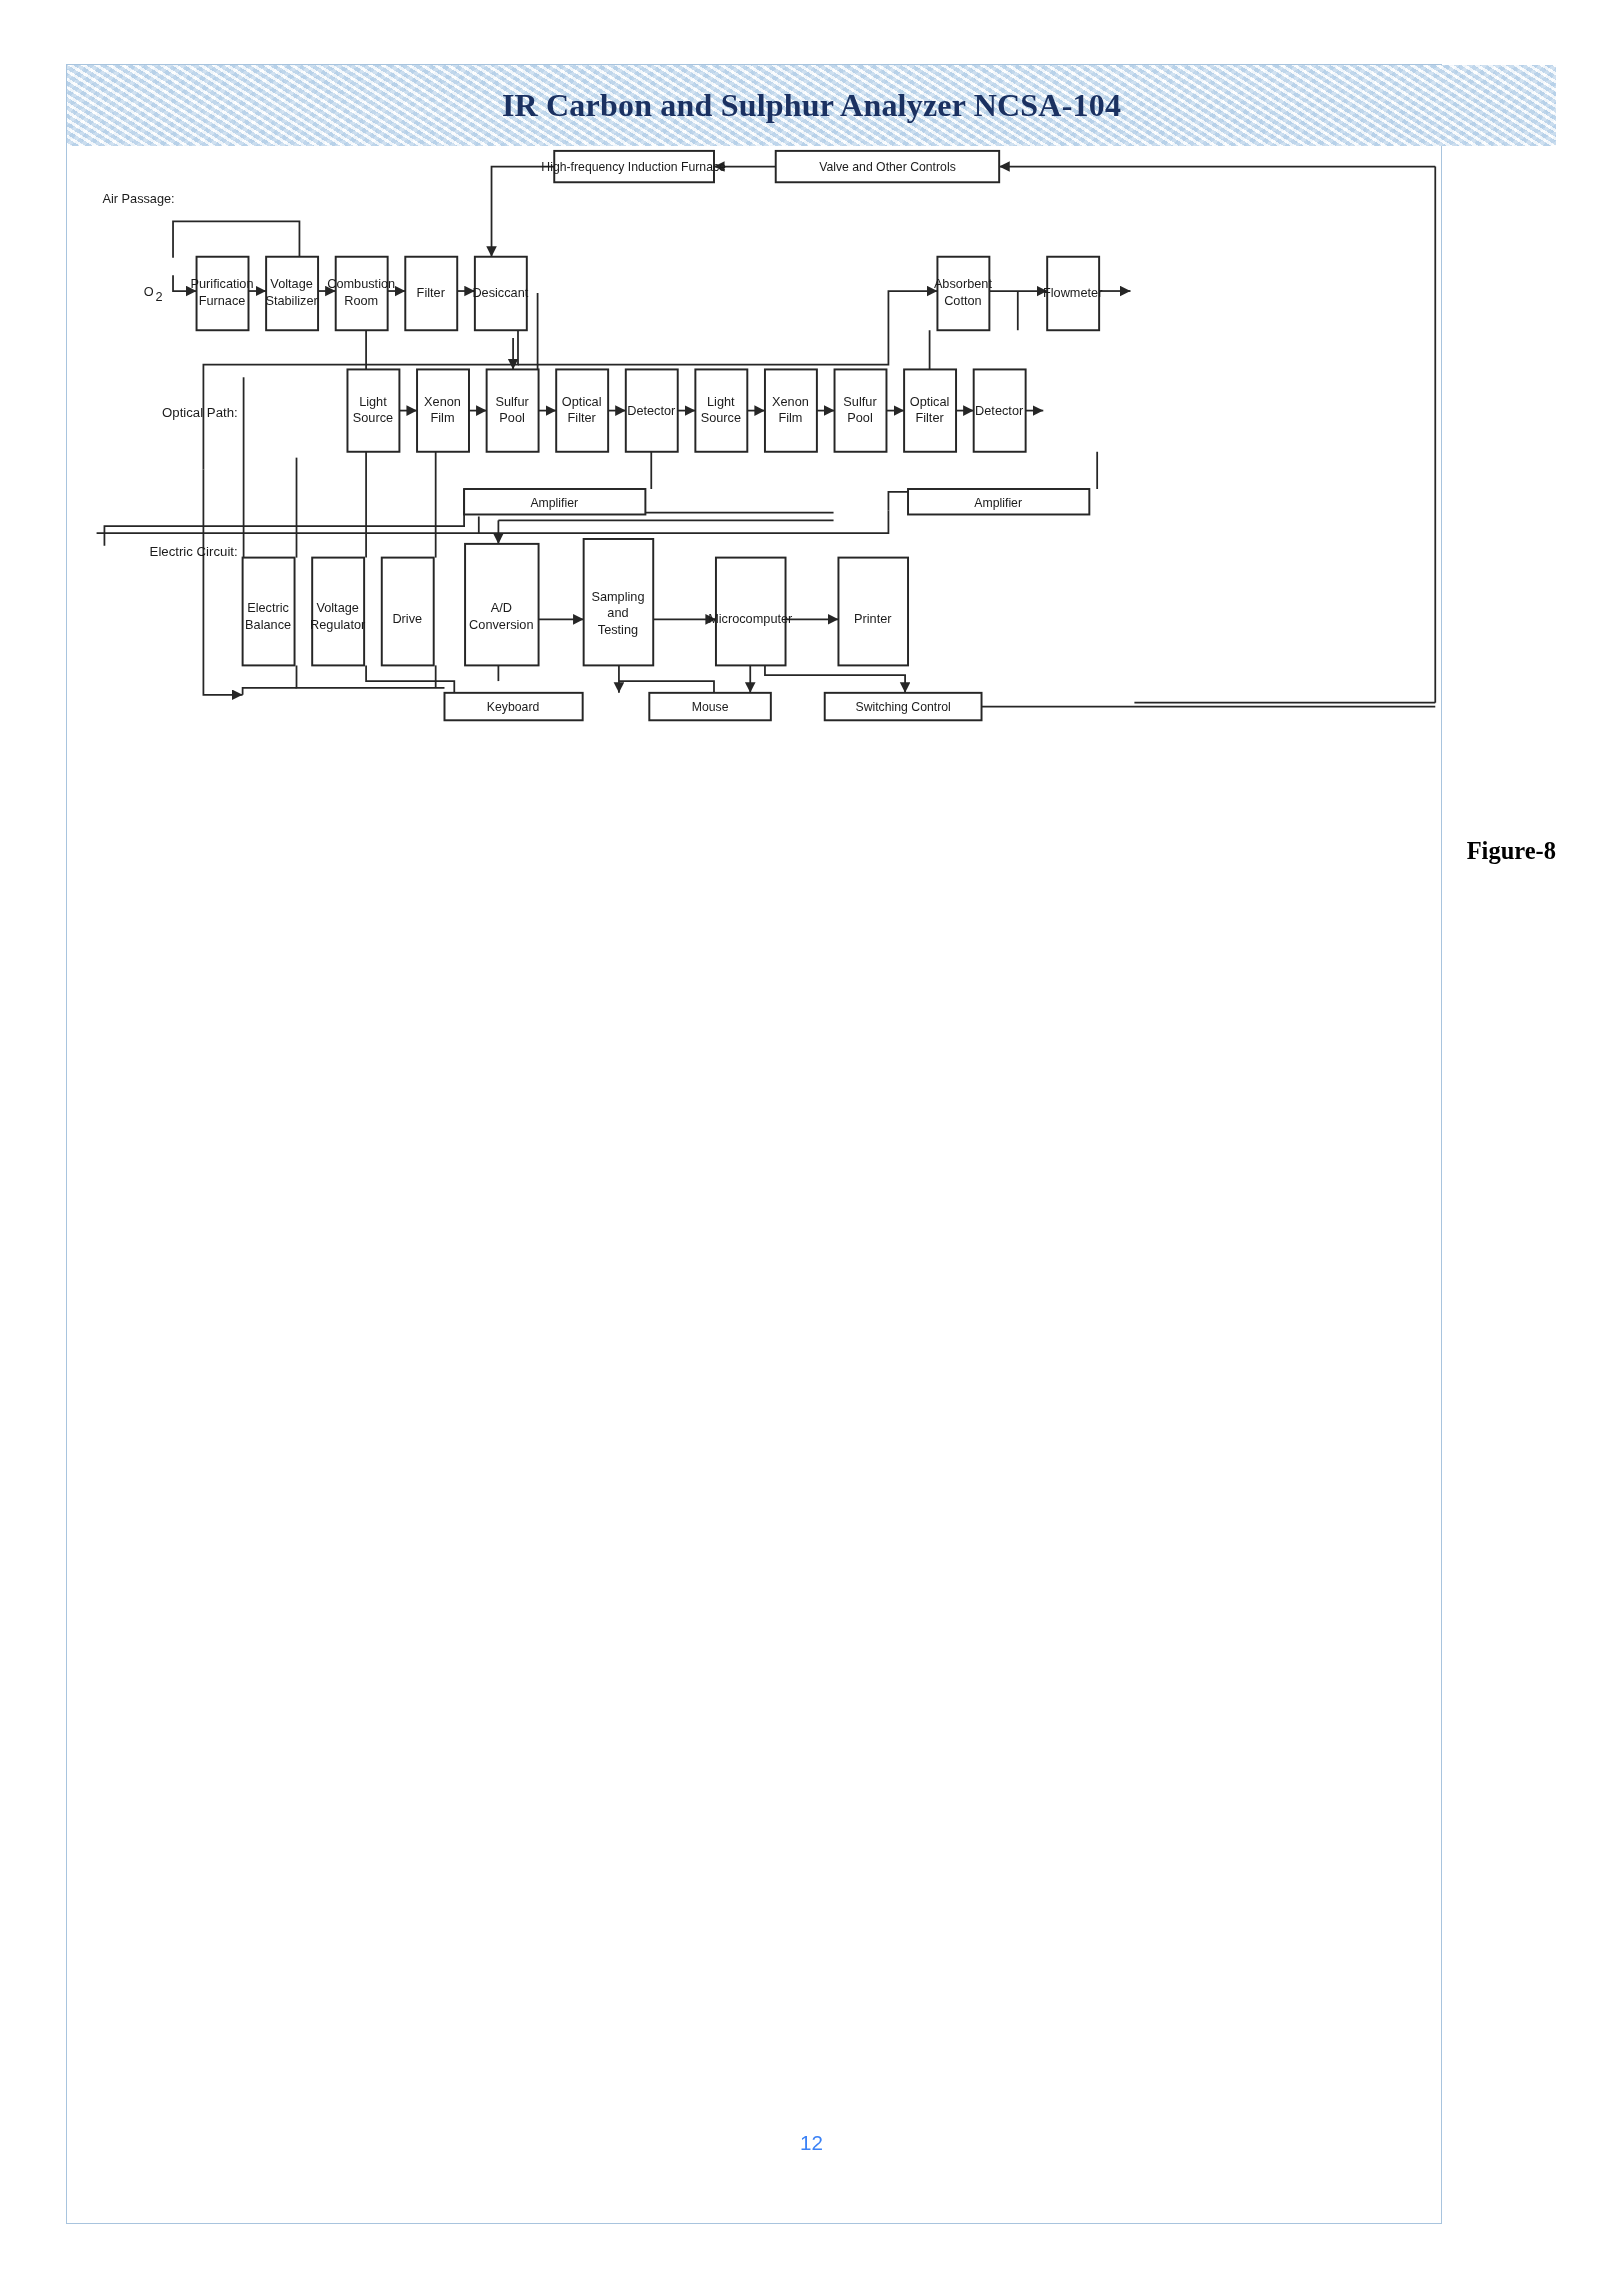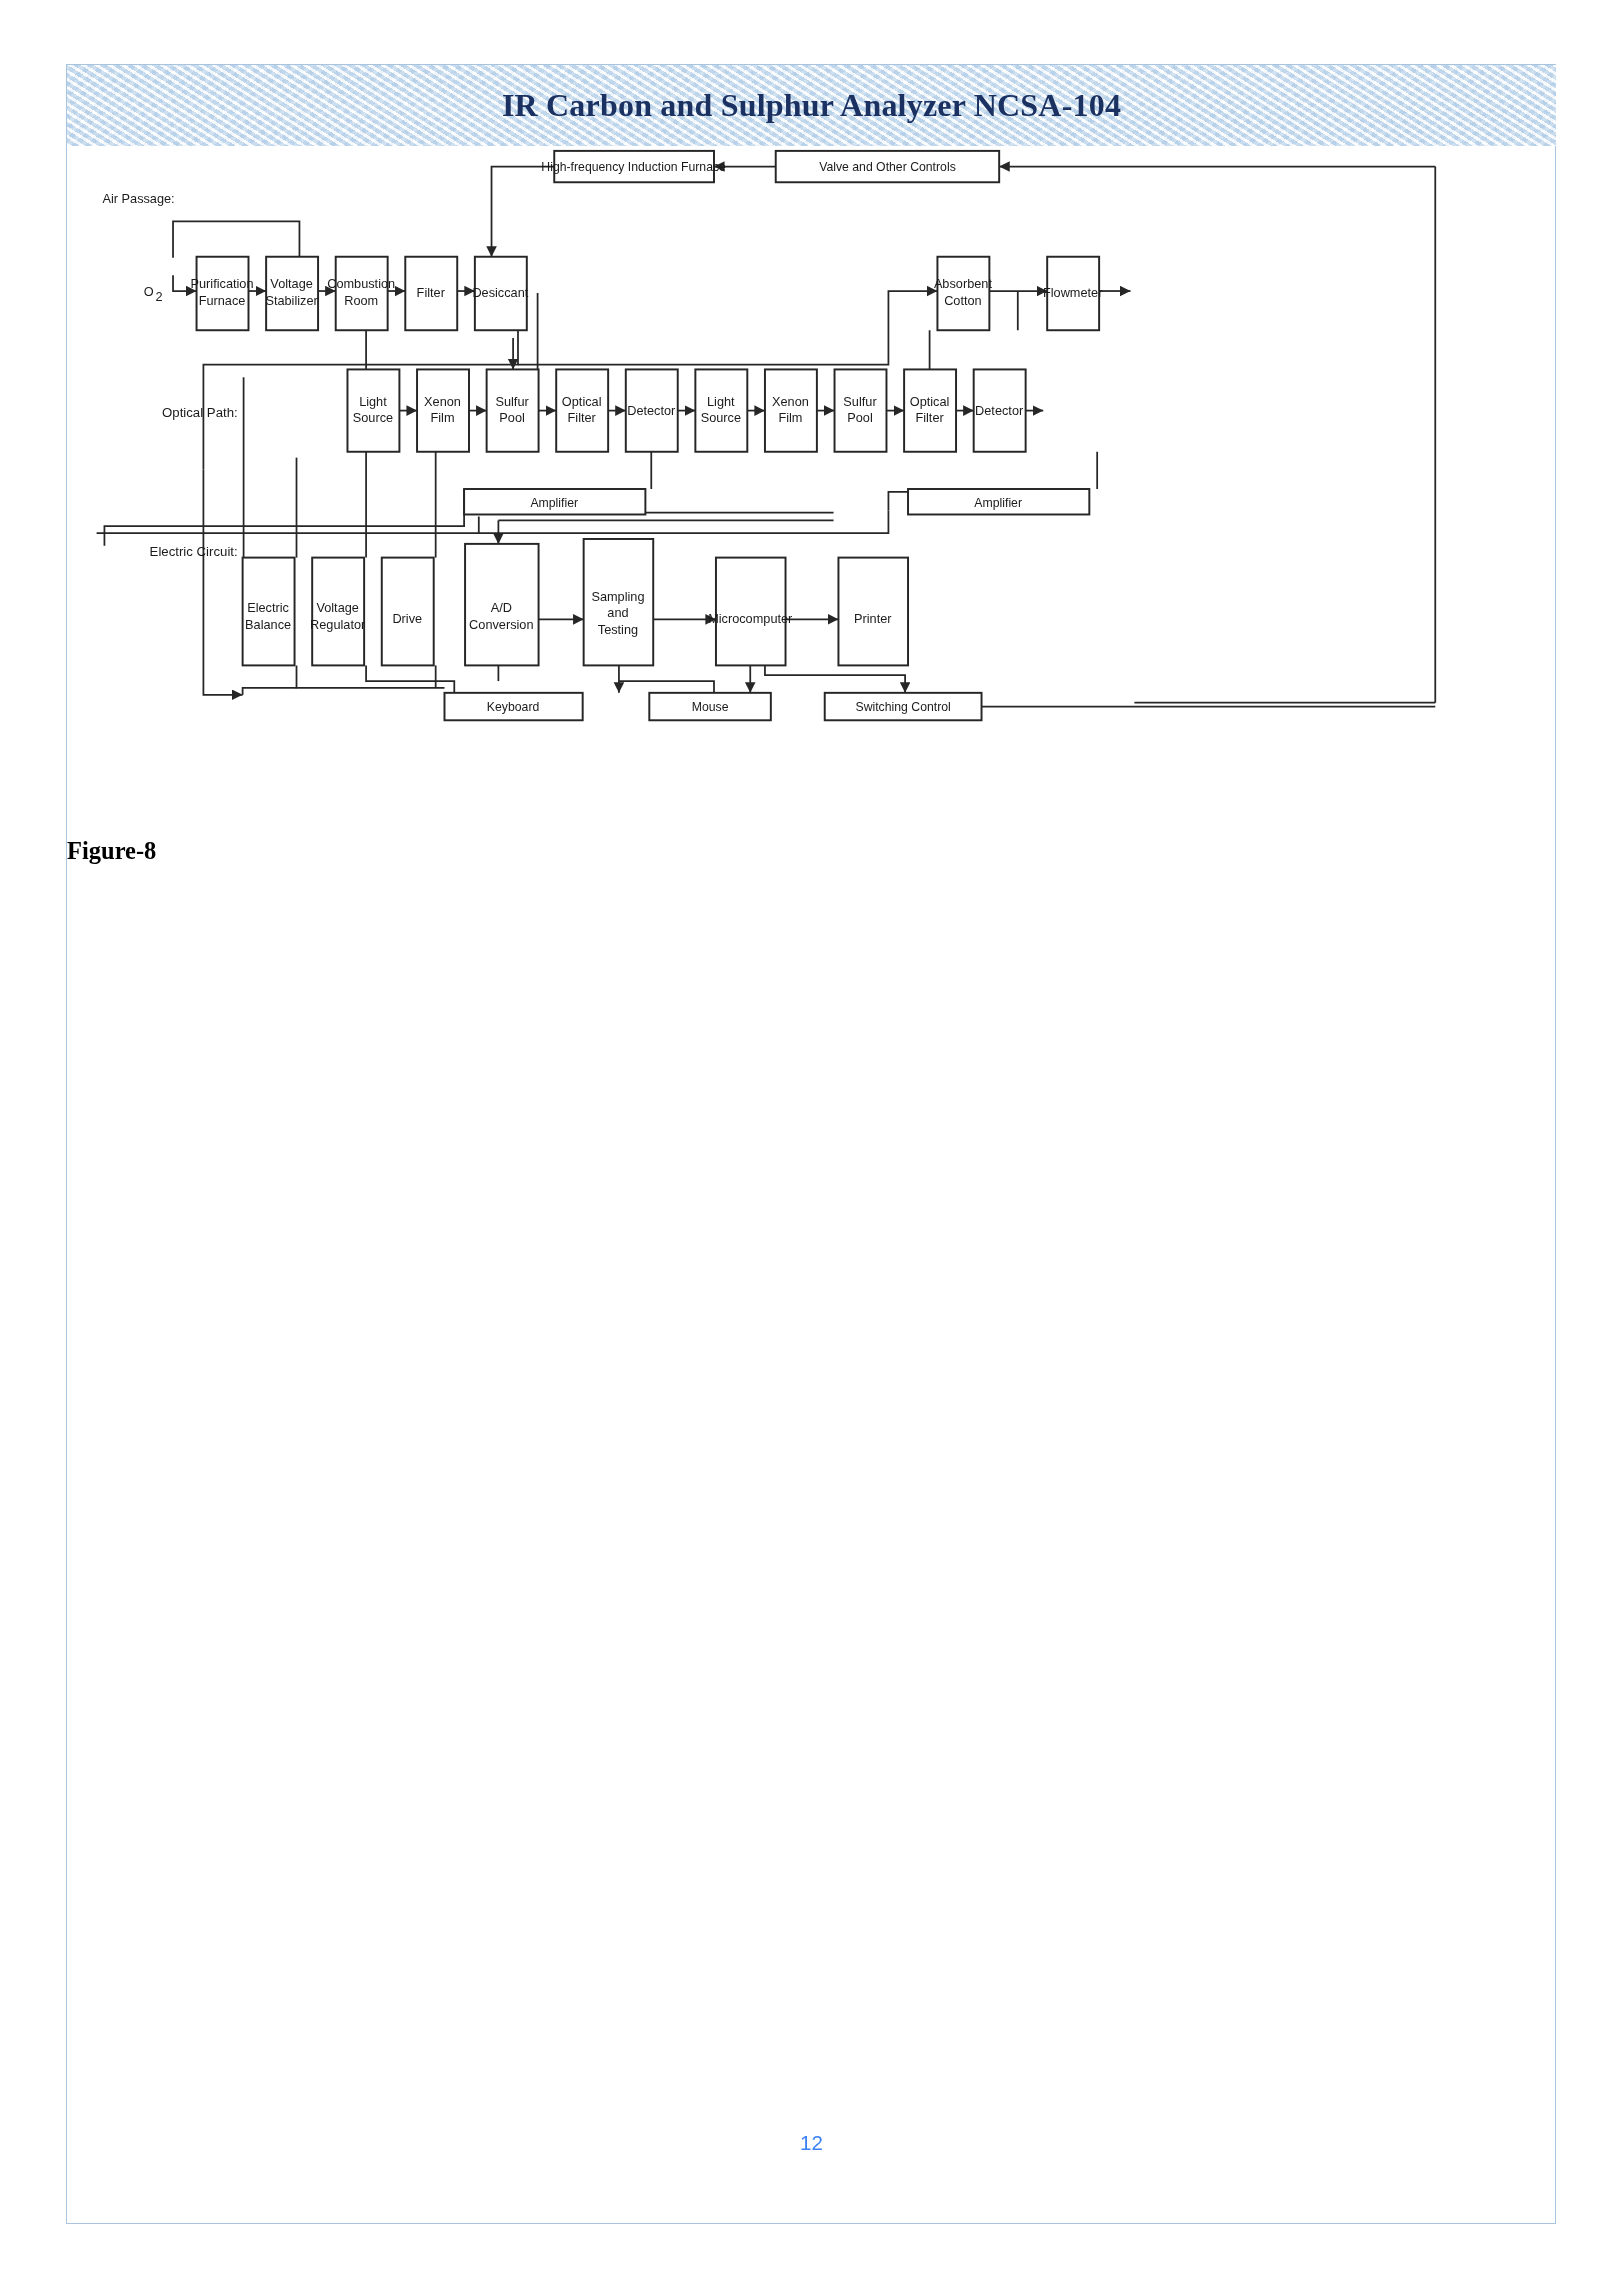--- a/index.html
+++ b/index.html
@@ -14,21 +14,21 @@
     font-family: "Liberation Sans", sans-serif;
     position: relative;
     overflow: hidden;
   }
 
   
   #page {
     position: absolute;
     left: 66px;
     top: 64px;
-    width: 1490px;
+    width: 1376px;
     height: 2160px;
     border: 1px solid #a8c4de;
     background: #ffffff;
     box-sizing: border-box;
   }
 
   
   #header-banner {
     position: absolute;
     left: 0px;
@@ -105,21 +105,21 @@
     stroke-width: 1.8;
     fill: none;
   }
 
   
   #figure-caption {
     position: absolute;
     left: 0;
     top: 772px;
     width: 1489px;
-    text-align: left;
+    text-align: right;
     font-family: "Liberation Serif", serif;
     font-weight: bold;
     font-size: 24.5px;
     color: #000000;
   }
 
   
   #page-number {
     position: absolute;
     left: 0;

